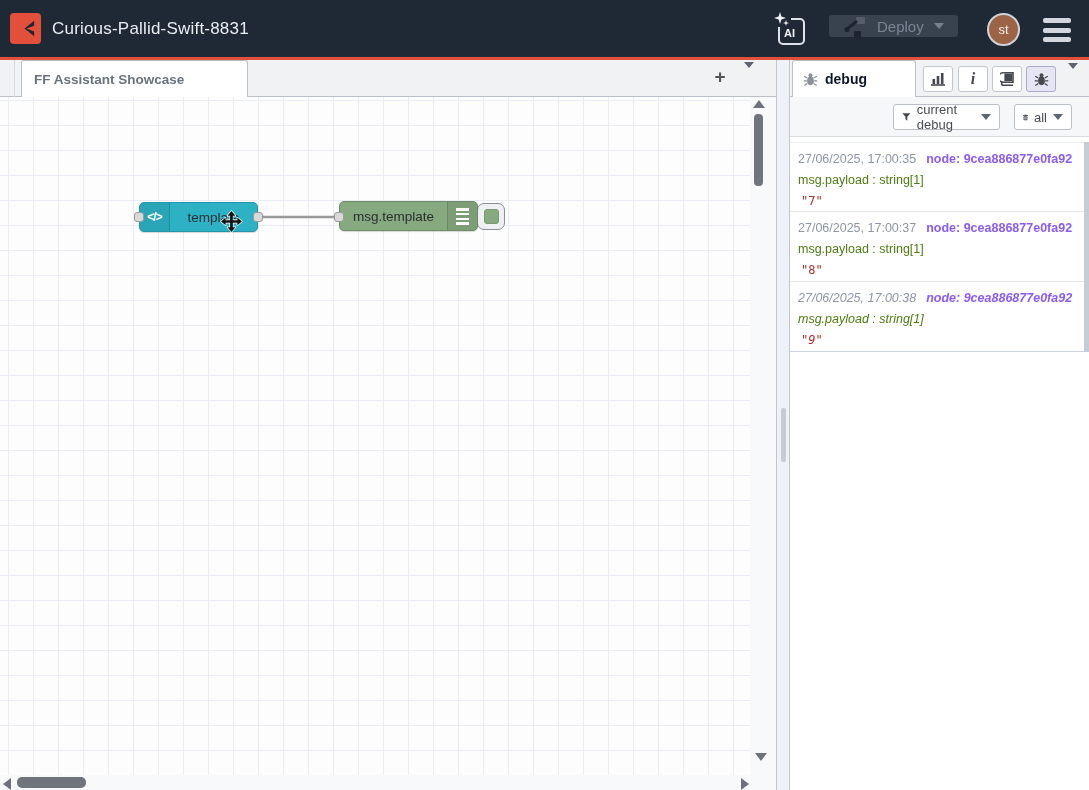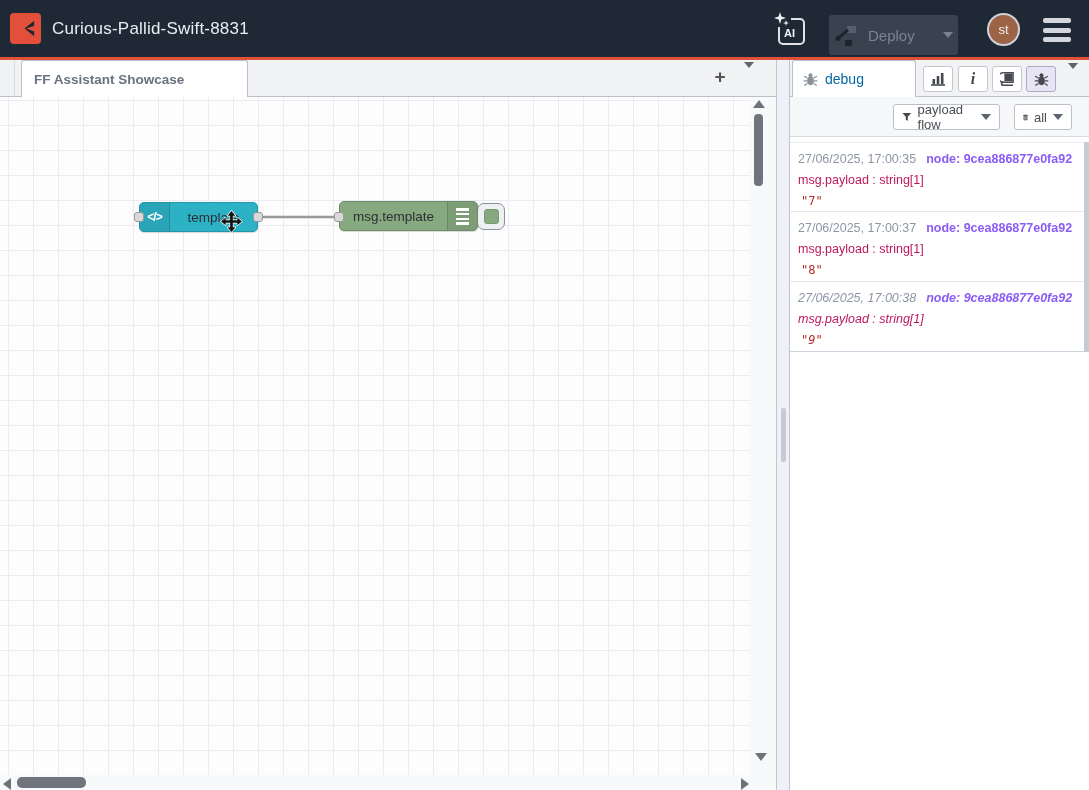--- a/index.html
+++ b/index.html
@@ -9,21 +9,21 @@
   .abs { position:absolute; }
 
   
   .header { left:0; top:0; width:1089px; height:60px; background:#1f2936; border-bottom:3px solid #e2503c; }
   .logo { left:10px; top:13px; width:31px; height:31px; background:#e2503c; border-radius:4px; display:flex; align-items:center; justify-content:center; }
   .app-title { left:52px; top:19px; color:#e9edf2; font-size:17px; letter-spacing:.2px; }
   .ai-btn { left:776px; top:14px; width:32px; height:32px; }
   .ai-box { position:absolute; left:2px; top:4px; width:27px; height:27px; border:2px solid #dfe3e9; border-radius:5px; }
   .ai-label { position:absolute; left:8px; top:13px; color:#eef1f5; font-size:11px; font-weight:bold; }
   .ai-mask { position:absolute; left:-2px; top:0px; width:17px; height:13px; background:#1f2936; }
-  .deploy-btn { left:829px; top:15px; width:129px; height:40px; background:#39424f; border-radius:3px; display:flex; align-items:center; padding:0 5px; cursor:default; }
+  .deploy-btn { left:829px; top:15px; width:129px; height:22px; background:#39424f; border-radius:3px; display:flex; align-items:center; padding:0 14px; cursor:default; }
   .deploy-label { color:#7b8494; font-size:15px; margin-left:10px; }
   .deploy-caret { margin-left:auto; width:0; height:0; border-left:5px solid transparent; border-right:5px solid transparent; border-top:6px solid #78818f; }
   .avatar { left:987px; top:13px; width:33px; height:33px; border-radius:50%; background:#9d6347; border:2px solid #cfd3d9; color:#f3efec; display:flex; align-items:center; justify-content:center; font-size:13px; }
   .hamburger { left:1043px; top:18px; width:28px; height:24px; display:flex; flex-direction:column; justify-content:space-between; cursor:pointer; }
   .hamburger span { display:block; height:5px; border-radius:2px; background:#d3d7dd; }
 
   
   .tabstrip { left:0; top:60px; width:776px; height:37px; background:#f1f2f4; border-bottom:1px solid #bbbfc7; }
   .ws-tab { position:absolute; left:21px; top:0; width:227px; height:37px; background:#fff; border:1px solid #bbbfc7; border-bottom:none; border-radius:3px 3px 0 0; display:flex; align-items:center; padding-left:12px; z-index:2; }
   .ws-tab-label { color:#697280; font-size:13.5px; font-weight:bold; }
@@ -64,41 +64,41 @@
   .h-scroll-right { left:741px; top:681px; width:0; height:0; border-top:6px solid transparent; border-bottom:6px solid transparent; border-left:8px solid #6e727b; cursor:pointer; }
 
   
   .splitter { left:776px; top:60px; width:14px; height:730px; background:#eef1f7; border-left:1px solid #c2c5cd; border-right:1px solid #c2c5cd; cursor:col-resize; }
   .splitter-handle { position:absolute; left:4px; top:348px; width:5px; height:54px; background:#c7cad3; border-radius:2px; }
 
   
   .sidebar { left:790px; top:60px; width:299px; height:730px; background:#fff; }
   .sb-tabs { position:absolute; left:0; top:0; width:299px; height:37px; background:#f1f2f4; border-bottom:1px solid #bbbfc7; }
   .sb-tab { position:absolute; left:2px; top:0; width:124px; height:37px; background:#fff; border:1px solid #bbbfc7; border-bottom:none; border-radius:3px 3px 0 0; display:flex; align-items:center; gap:7px; padding-left:10px; z-index:2; }
-  .sb-tab-label { color:#0369a1; font-size:14px; font-weight:normal; }
+  .sb-tab-label { color:#0f172a; font-size:14px; font-weight:bold; }
   .tool-btn { position:absolute; top:6px; width:30px; height:26px; background:#fff; border:1px solid #c3c6cc; border-radius:3px; display:flex; align-items:center; justify-content:center; cursor:pointer; }
   .tool-btn.active { background:#e7e5f4; border-color:#ababc9; }
   .info-glyph { font-family:"Liberation Serif", serif; font-style:italic; font-weight:bold; font-size:16px; color:#45494f; line-height:1; }
   .sb-caret-btn { position:absolute; left:278px; top:9px; width:18px; height:18px; cursor:pointer; }
 
   .filter-row { position:absolute; left:0; top:37px; width:299px; height:40px; background:#f6f7f9; border-bottom:1px solid #d9dce1; }
   .filter-btn { position:absolute; top:7px; height:26px; background:#fff; border:1px solid #bbbfc7; border-radius:3px; display:flex; align-items:center; gap:6px; padding:0 8px; cursor:pointer; }
   .filter-btn .label { color:#4a4e54; font-size:13px; }
   .filter-btn .caret-down { margin:0; border-top-color:#5d6470; }
   .btn-flow { left:103px; width:107px; }
   .btn-del { left:224px; width:58px; }
 
   .msg-list { position:absolute; left:0; top:82px; width:299px; }
   .msg { position:relative; width:294px; height:70px; background:#fff; border-bottom:1px solid #e4e6ea; padding:6px 8px 0; }
   .msg:first-child { border-top:1px solid #eceef1; }
   .msg:last-child { border-bottom:1px solid #ccd3de;font-style:italic; }
   .msg-line { display:block; line-height:21px; font-size:12.5px; }
   .msg-ts { color:#8d96a5; }
   .msg-node { color:#8b5cf6; font-weight:bold; margin-left:10px; font-size:12.5px; }
-  .msg-path { color:#be185d; }
+  .msg-path { color:#4d7c0f; }
   .msg-value { font-family:"DejaVu Sans Mono", monospace; font-size:12px; color:#b22c2c; padding-left:3px; }
   .msg-scroll-thumb { position:absolute; left:294px; top:82px; width:5px; height:210px; background:#c7cbd3; }
 
   
   .cursor { left:220px; top:113px; width:24px; height:24px; z-index:9; pointer-events:none; }
 
   svg { display:block; }
 </style>
 </head>
 <body>
@@ -241,21 +241,21 @@
       <div class="sb-caret-btn">
         <span class="caret-down"></span>
       </div>
     </div>
 
     <div class="filter-row">
       <div class="filter-btn btn-flow">
         <svg width="12" height="12" viewBox="0 0 12 12">
           <path d="M0.5 1 H11.5 L7.3 5.8 V11 L4.7 9 V5.8 Z" fill="#45494f"></path>
         </svg>
-        <span class="label">payload flow</span>
+        <span class="label">current debug</span>
         <span class="caret-down"></span>
       </div>
       <div class="filter-btn btn-del">
         <svg width="11" height="13" viewBox="0 0 11 13">
           <rect x="1.2" y="3.5" width="8.6" height="9" rx="1" fill="#45494f"></rect>
           <rect x="0" y="1.2" width="11" height="1.8" fill="#45494f"></rect>
           <rect x="3.6" y="0" width="3.8" height="1.6" fill="#45494f"></rect>
           <path d="M3.4 5.5 V11 M5.5 5.5 V11 M7.6 5.5 V11" stroke="#fff" stroke-width="1"></path>
         </svg>
         <span class="label">all</span>

